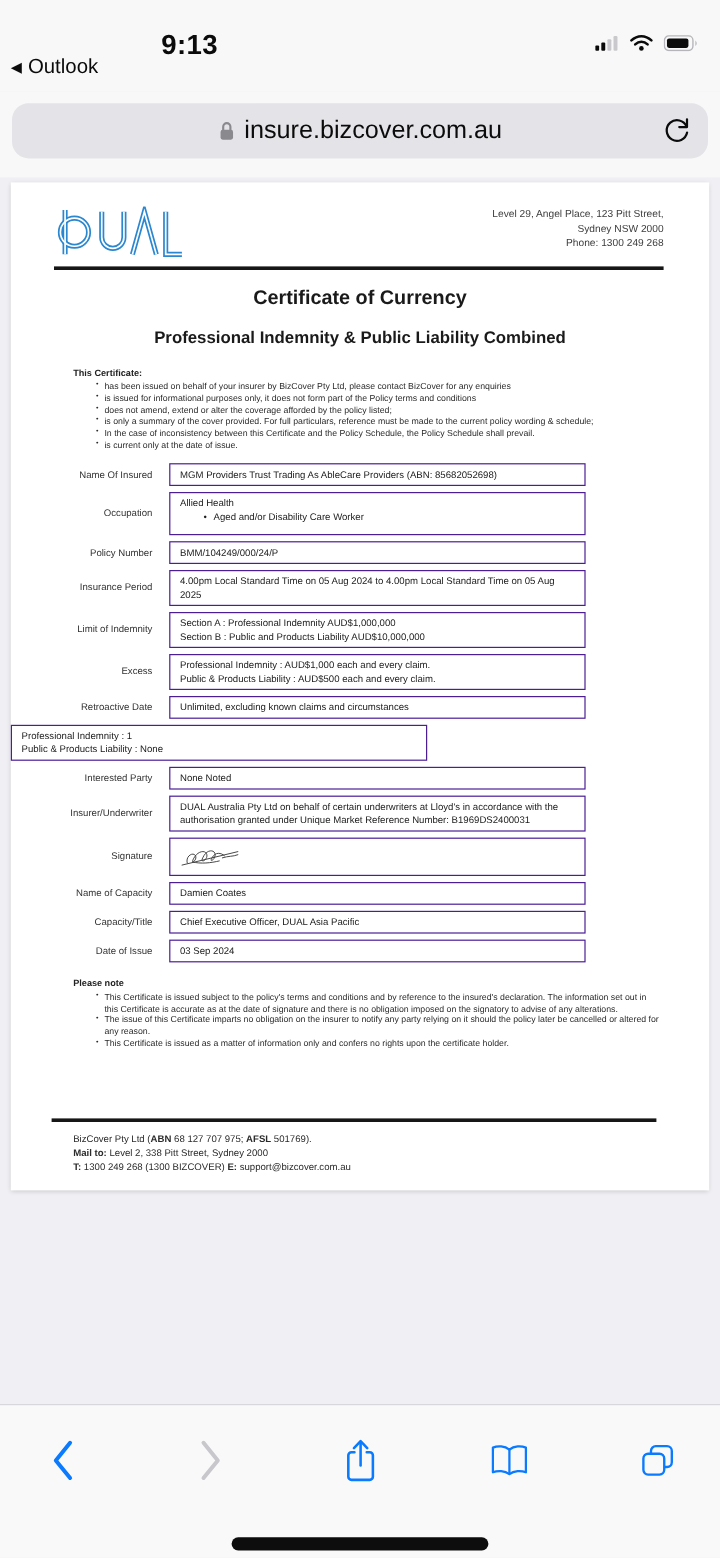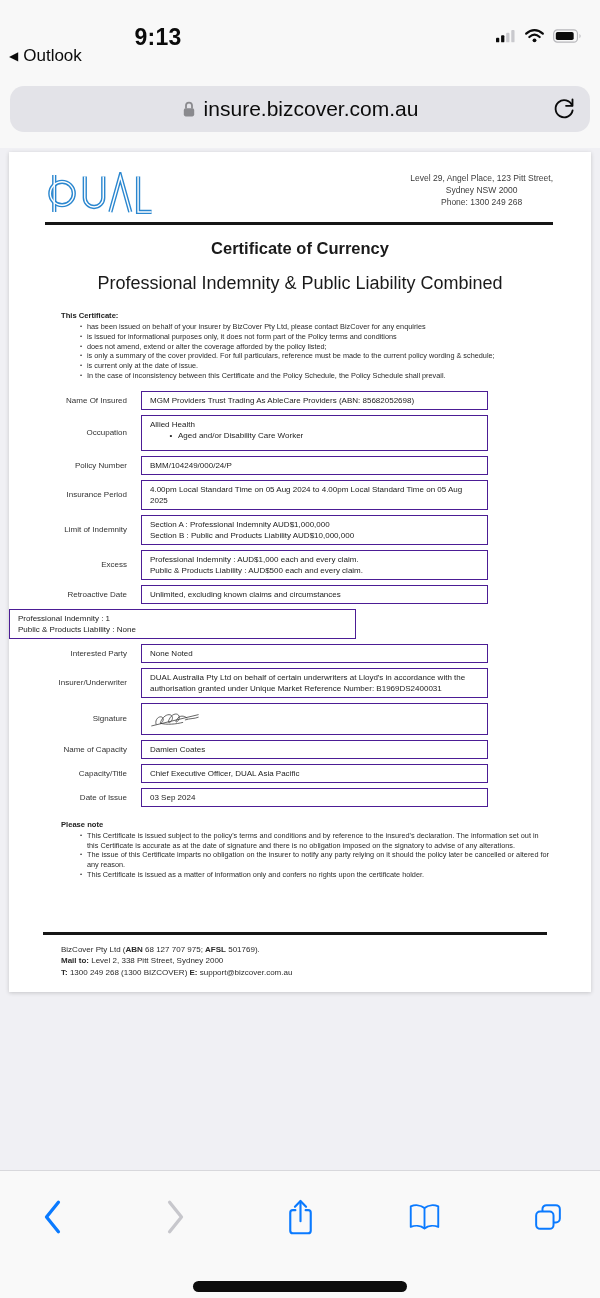--- a/index.html
+++ b/index.html
@@ -21,24 +21,24 @@
   .url-pill { background:#e3e3e8; border-radius:14px; height:46px; position:relative;
               display:flex; align-items:center; justify-content:center; gap:8px; }
   .url-text { font-size:21px; color:#0b0b0b;text-align:right; }
   .reload { position:absolute; right:14px; top:11px; }
   
   .content { background:#f0f0f4; height:946px; padding:4px 9px 0; }
   .doc { background:#fff; width:582px; height:840px; position:relative;
          box-shadow:0 1px 4px rgba(0,0,0,.18); color:#1f1f1f; }
   .doc-header { display:flex; justify-content:space-between; padding:20px 38px 0 36px; }
   .addr { text-align:right; font-size:8.5px; line-height:12px; color:#3d3d3d; }
-  .addr span { display:block;text-align:center; }
+  .addr span { display:block; }
   .doc-rule { margin:7px 38px 0 36px; height:3px; background:#161616; }
   .doc-title { text-align:center; font-size:16.5px; font-weight:700; margin-top:14px; color:#1a1a1a; }
-  .doc-subtitle { text-align:center; font-size:18px; font-weight:400; margin-top:15px; color:#1a1a1a; }
+  .doc-subtitle { text-align:center; font-size:14px; font-weight:700; margin-top:15px; color:#1a1a1a; }
   .sect { margin:17px 40px 0 52px; }
   .sect-h { font-size:7.6px; font-weight:700; color:#222; }
   .blist { margin-top:2px; }
   .brow { display:flex; font-size:7.3px; line-height:9.8px; color:#2b2b2b; }
   .brow .dot { width:12px; text-align:center; margin-left:14px; flex:none; font-size:6px; }
   .brow .btxt { flex:1; }
   
   .tbl { margin-top:10px; }
   .trow { display:flex; margin-bottom:5px; }
   .tlabel { width:132px; flex:none; display:flex; align-items:center; justify-content:flex-end;
@@ -165,25 +165,25 @@
         <div class="brow">
             <span class="dot">•</span>
             <span class="btxt">does not amend, extend or alter the coverage afforded by the policy listed;</span>
           </div>
         <div class="brow">
             <span class="dot">•</span>
             <span class="btxt">is only a summary of the cover provided. For full particulars, reference must be made to the current policy wording &amp; schedule;</span>
           </div>
         <div class="brow">
             <span class="dot">•</span>
+            <span class="btxt">In the case of inconsistency between this Certificate and the Policy Schedule, the Policy Schedule shall prevail.</span>
+          </div>
+        <div class="brow">
+            <span class="dot">•</span>
             <span class="btxt">is current only at the date of issue.</span>
-          </div>
-        <div class="brow">
-            <span class="dot">•</span>
-            <span class="btxt">In the case of inconsistency between this Certificate and the Policy Schedule, the Policy Schedule shall prevail.</span>
           </div>
       </div>
     </div>
 
     <div class="tbl">
       <div class="trow">
           <div class="tlabel">Name Of Insured</div>
           <div class="tval">
             <span>MGM Providers Trust Trading As AbleCare Providers (ABN: 85682052698)</span>
           </div>

